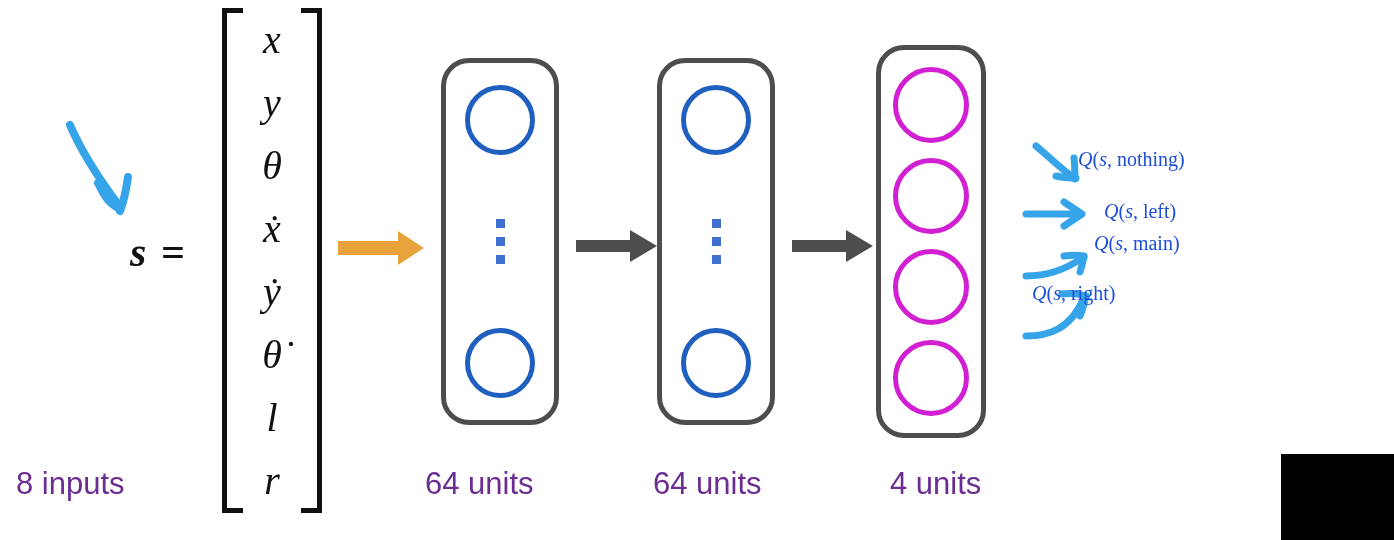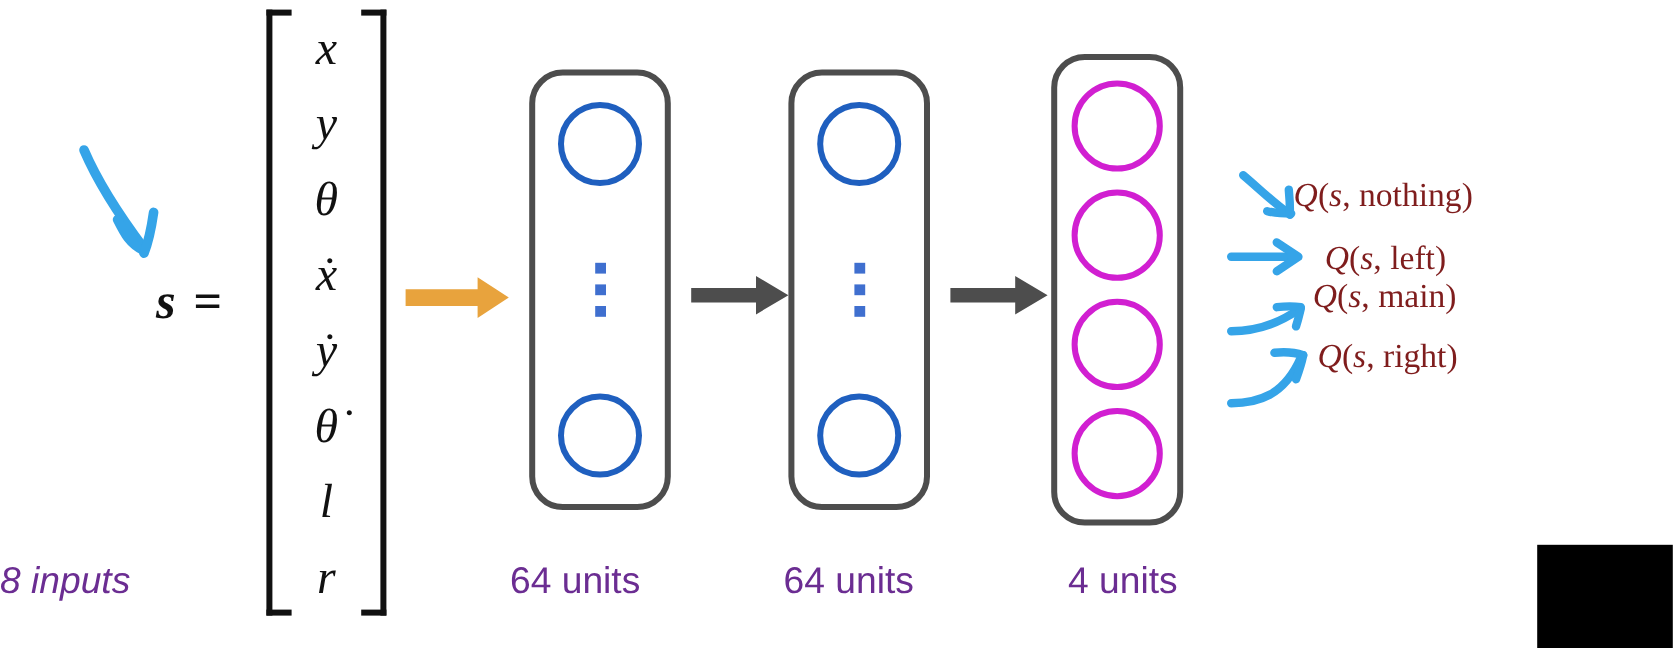--- a/index.html
+++ b/index.html
@@ -86,22 +86,22 @@
     font-family:"Liberation Sans", sans-serif;
     font-size:31px;
     color:#6b2d92;
     white-space:nowrap;
   }
 
   
   .q-label {
     position:absolute;
     font-family:"Liberation Serif", serif;
-    font-size:28px;
-    color:#7f1d1d;
+    font-size:20px;
+    color:#1d4ed8;
     white-space:nowrap;
   }
   .q-label i { font-style:italic; }
   .q-label .rm { font-style:normal; }
 
   
   #corner-block {
     left:1281px; top:454px;
     width:113px; height:86px;
     background:#000000;
@@ -202,24 +202,24 @@
   </div>
 
   <div class="q-label" style="left:1104px; top:200px;">
     <i>Q</i><span class="rm">(</span><i>s</i><span class="rm">, </span><span class="rm">left</span><span class="rm">)</span>
   </div>
 
   <div class="q-label" style="left:1094px; top:232px;">
     <i>Q</i><span class="rm">(</span><i>s</i><span class="rm">, </span><span class="rm">main</span><span class="rm">)</span>
   </div>
 
-  <div class="q-label" style="left:1098px; top:282px;text-align:center;">
+  <div class="q-label" style="left:1032px; top:282px;text-align:center;">
     <i>Q</i><span class="rm">(</span><i>s</i><span class="rm">, </span><span class="rm">right</span><span class="rm">)</span>
   </div>
 
-  <div class="abs caption" style="left:0; top:466px;font-style:italic;">8 inputs</div>
+  <div class="abs caption" style="left:16px; top:466px;">8 inputs</div>
   <div class="abs caption" style="left:425px; top:466px;">64 units</div>
   <div class="abs caption" style="left:653px; top:466px;">64 units</div>
   <div class="abs caption" style="left:874px; top:466px;margin-left:16px;">4 units</div>
 
   <div class="abs" id="corner-block"></div>
 
 </div>
 
 </body></html>

